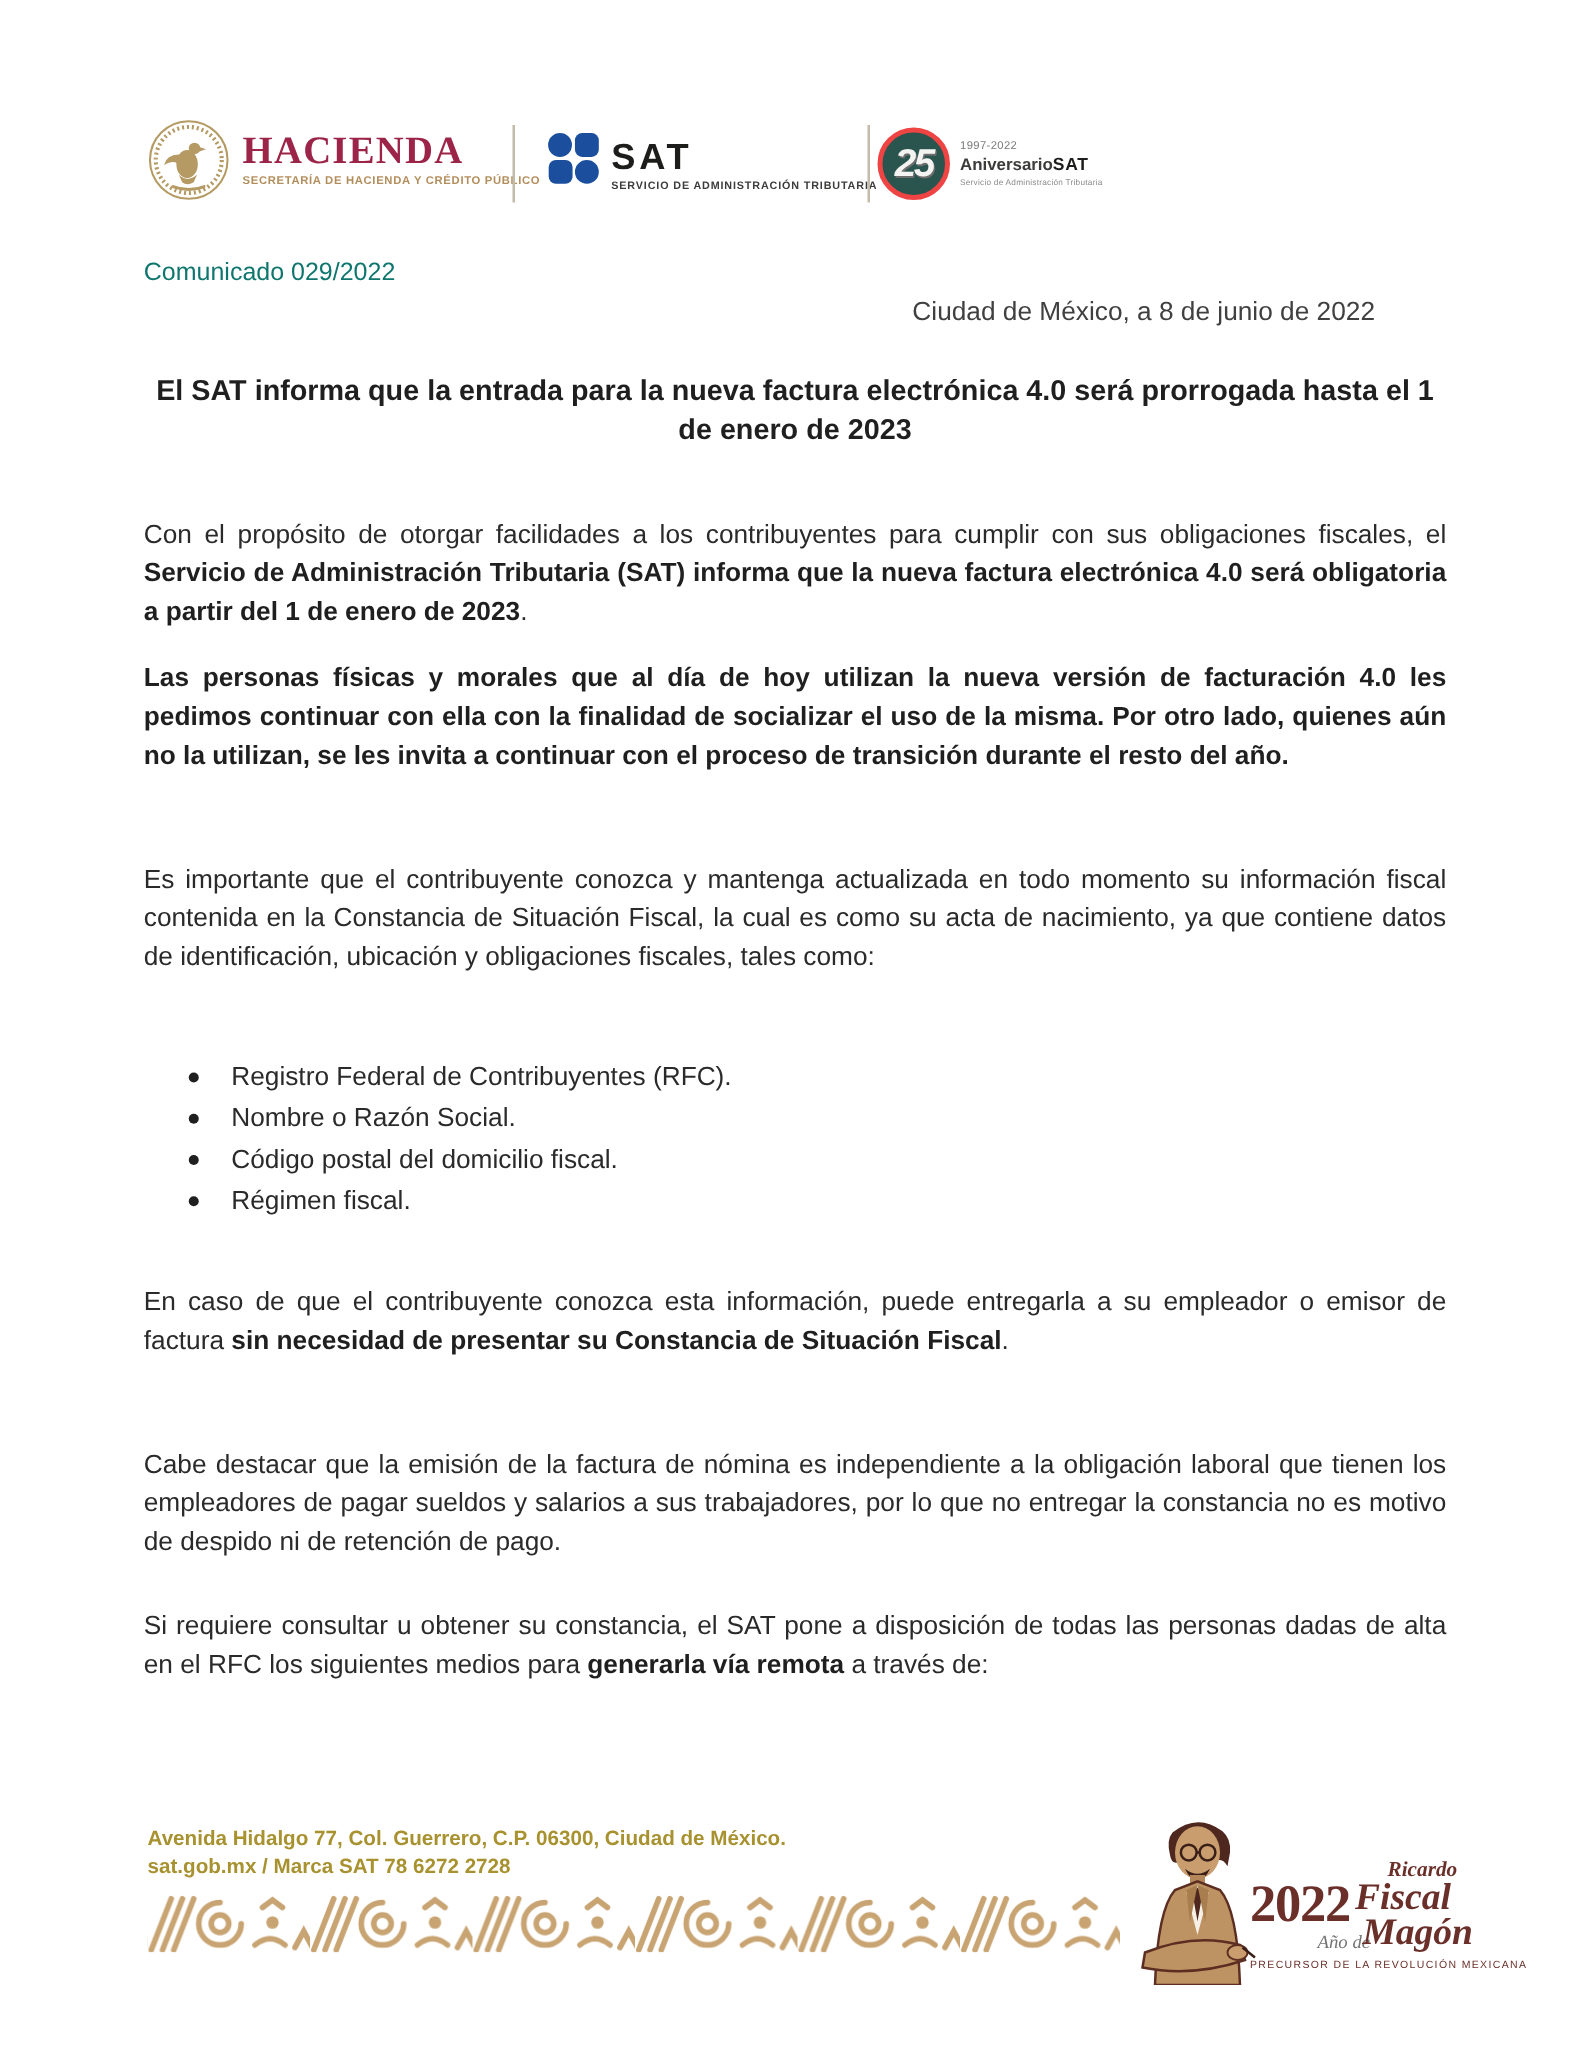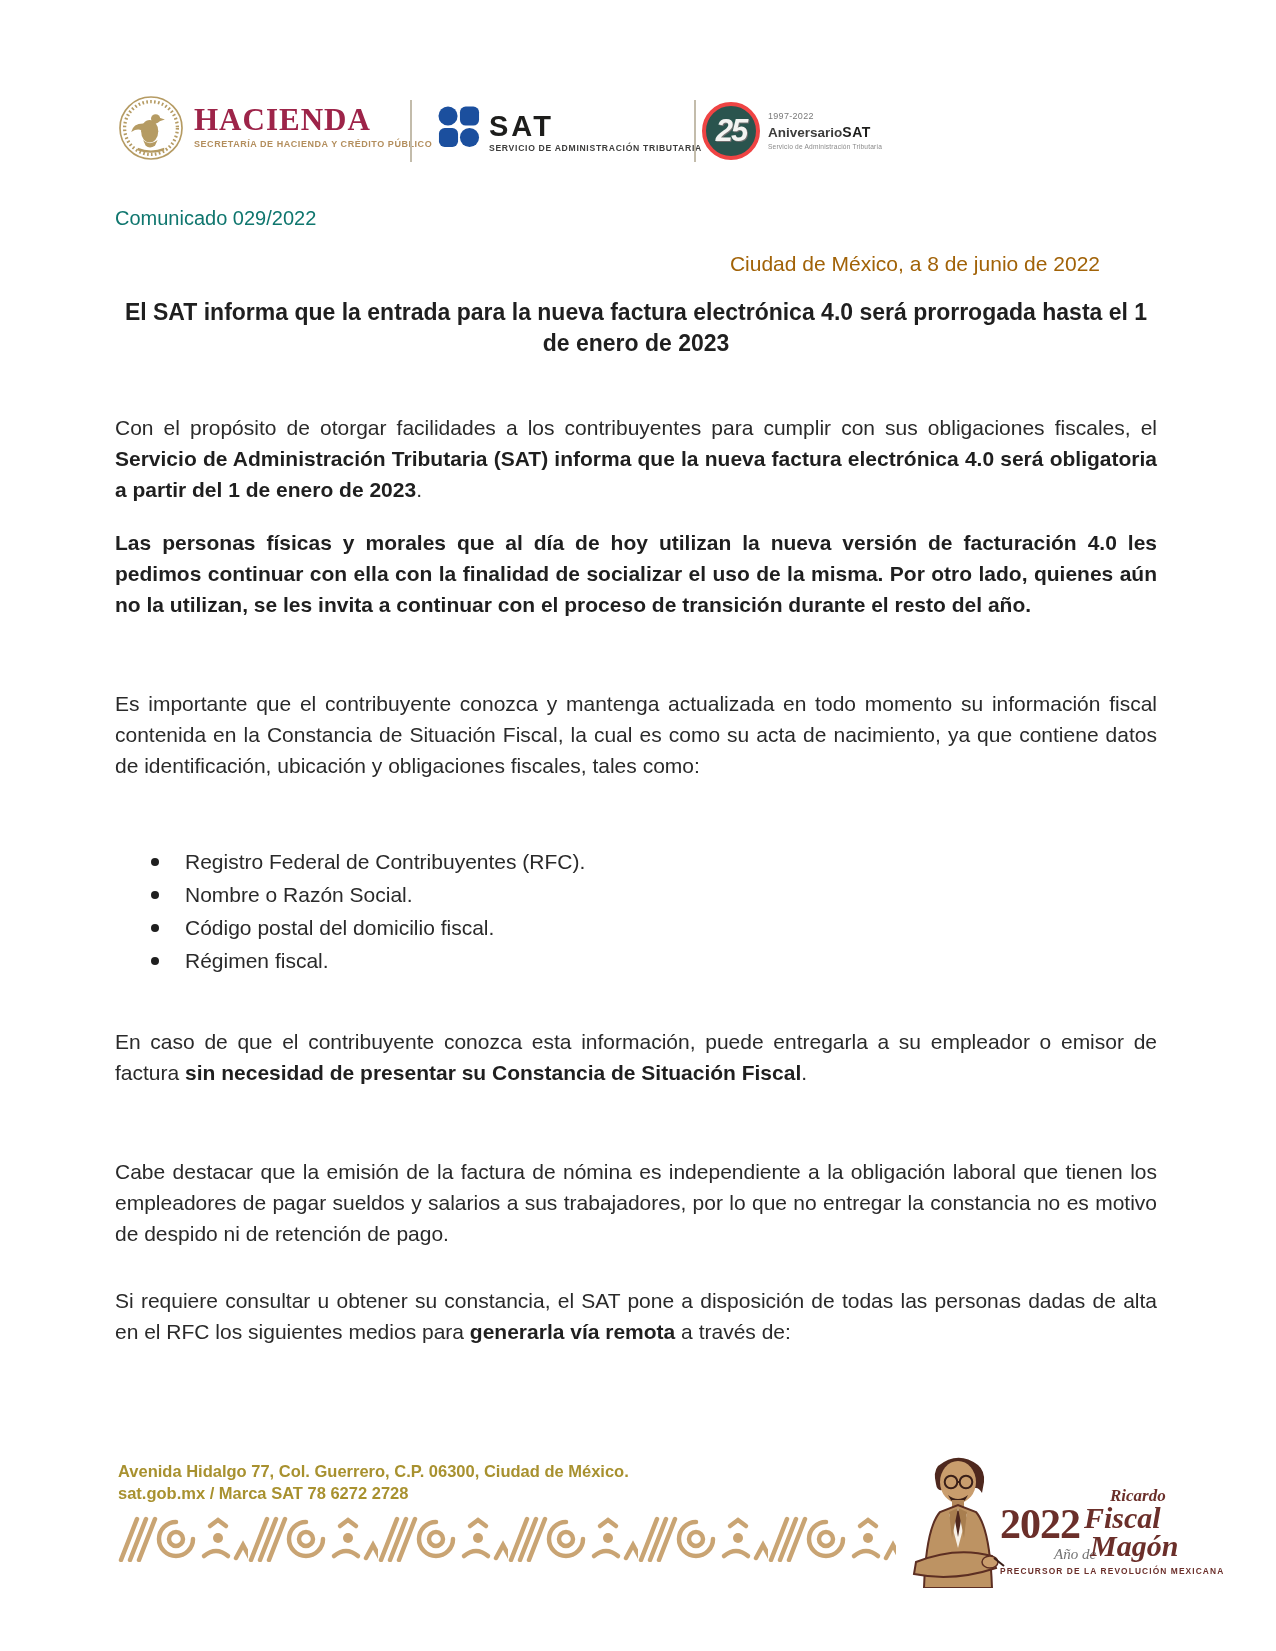--- a/index.html
+++ b/index.html
@@ -43,21 +43,21 @@
     text-shadow:1px 1px 0 #6d6d6d;letter-spacing:-2px;
   }
   .aniv-text{position:absolute;left:768px;top:111px;width:110px;}
   .aniv-years{font-size:9px;color:#7a7a7a;letter-spacing:.3px;}
   .aniv-label-row{margin-top:2px;white-space:nowrap;}
   .aniv-label{font-size:13.5px;font-weight:700;color:#3c3c3b;}
   .aniv-sat{font-size:14px;font-weight:800;color:#1d1d1b;letter-spacing:.5px;}
   .aniv-sub{margin-top:2px;font-size:6.6px;color:#8a8a8a;letter-spacing:.2px;white-space:nowrap;}
   
   .comunicado{position:absolute;left:115px;top:207px;font-size:20px;color:#0f766e;}
-  .dateline{position:absolute;right:176px;top:252px;font-size:21px;color:#a16207;}
+  .dateline{position:absolute;right:176px;top:238px;font-size:21px;color:#404040;}
   .doc-title{
     position:absolute;left:115px;top:297px;width:1042px;
     text-align:center;font-size:23px;font-weight:700;line-height:31px;color:#1f1f1f;
   }
   .para{
     position:absolute;left:115px;width:1042px;margin:0;
     font-size:21px;line-height:31px;text-align:justify;color:#2a2a2a;
   }
   .para b{font-weight:700;color:#1f1f1f;}
   .p1{top:412px;} .p2{top:527px;font-weight:700;color:#1f1f1f;}
@@ -89,21 +89,21 @@
   }
   .name-col{
     position:absolute;left:188px;top:50px;width:96px;
     font-family:"Liberation Serif", serif;font-style:italic;font-weight:700;color:#6B2F2A;
   }
   .name-r{font-size:17px;line-height:16px;padding-left:26px;}
   .name-f{font-size:30px;line-height:28px;}
   .name-m{font-size:30px;line-height:28px;padding-left:6px;}
   .tagline{
     position:absolute;left:104px;top:128px;width:178px;
-    font-size:8.4px;font-weight:700;letter-spacing:1.1px;color:#6B2F2A;white-space:nowrap;
+    font-size:8.4px;font-weight:400;letter-spacing:1.1px;color:#6B2F2A;white-space:nowrap;
   }
 </style>
 </head>
 <body>
 
 <div class="page">
 
   <div class="hdr">
 
     <svg class="eagle" viewBox="0 0 100 100">

